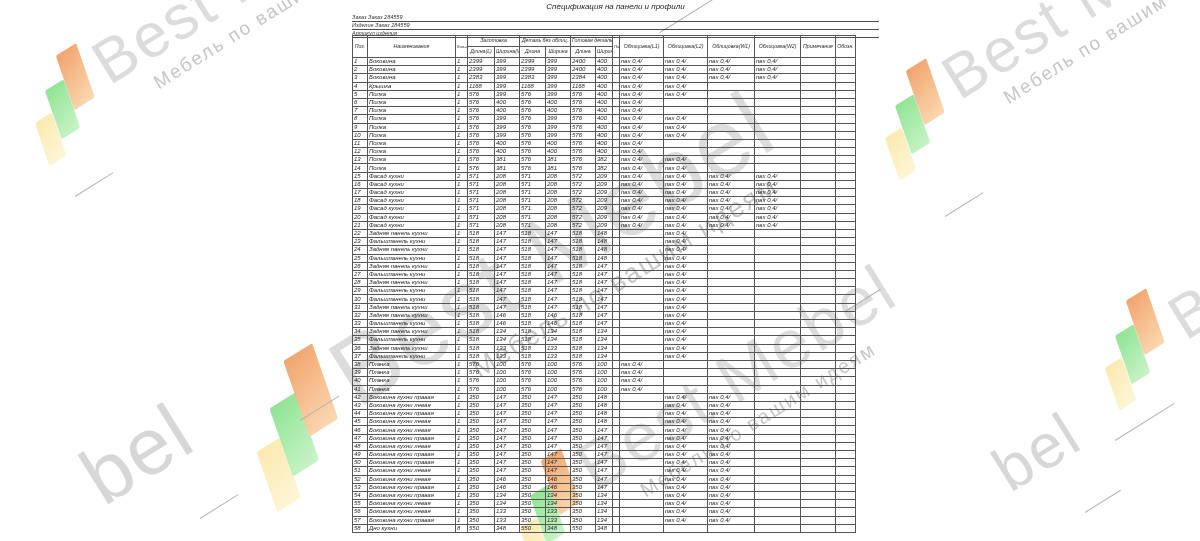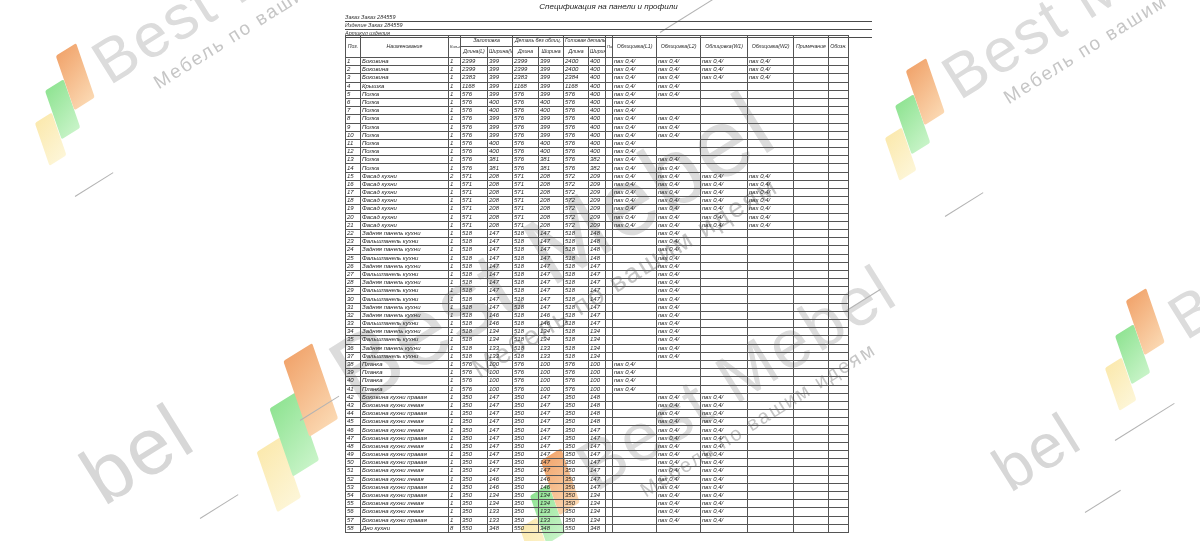--- a/index.html
+++ b/index.html
@@ -37,21 +37,21 @@
   .wm-partial{
     position:absolute;color:#d7d7d7;
     transform:rotate(-32deg);transform-origin:left top;
     letter-spacing:2px;white-space:nowrap;
   }
   .wm-line{
     position:absolute;height:1px;background:#b3b3b3;
     transform:rotate(-32deg);transform-origin:left center;
   }
   
-  .doc{position:absolute;inset:0;z-index:1;color:#2b2b2b;font-style:italic;}
+  .doc{position:absolute;inset:0;z-index:1;color:#2b2b2b;font-style:italic;margin-left:7px;}
   .doc-title{
     position:absolute;left:345px;top:2px;width:527px;
     text-align:center;font-size:8px;color:#222;
   }
   .hdr{position:absolute;left:345px;top:14px;width:527px;}
   .hdr-line{
     font-size:5.5px;height:7px;line-height:7px;
     border-bottom:1px solid #4a4a4a;color:#333;
     overflow:hidden;
   }

